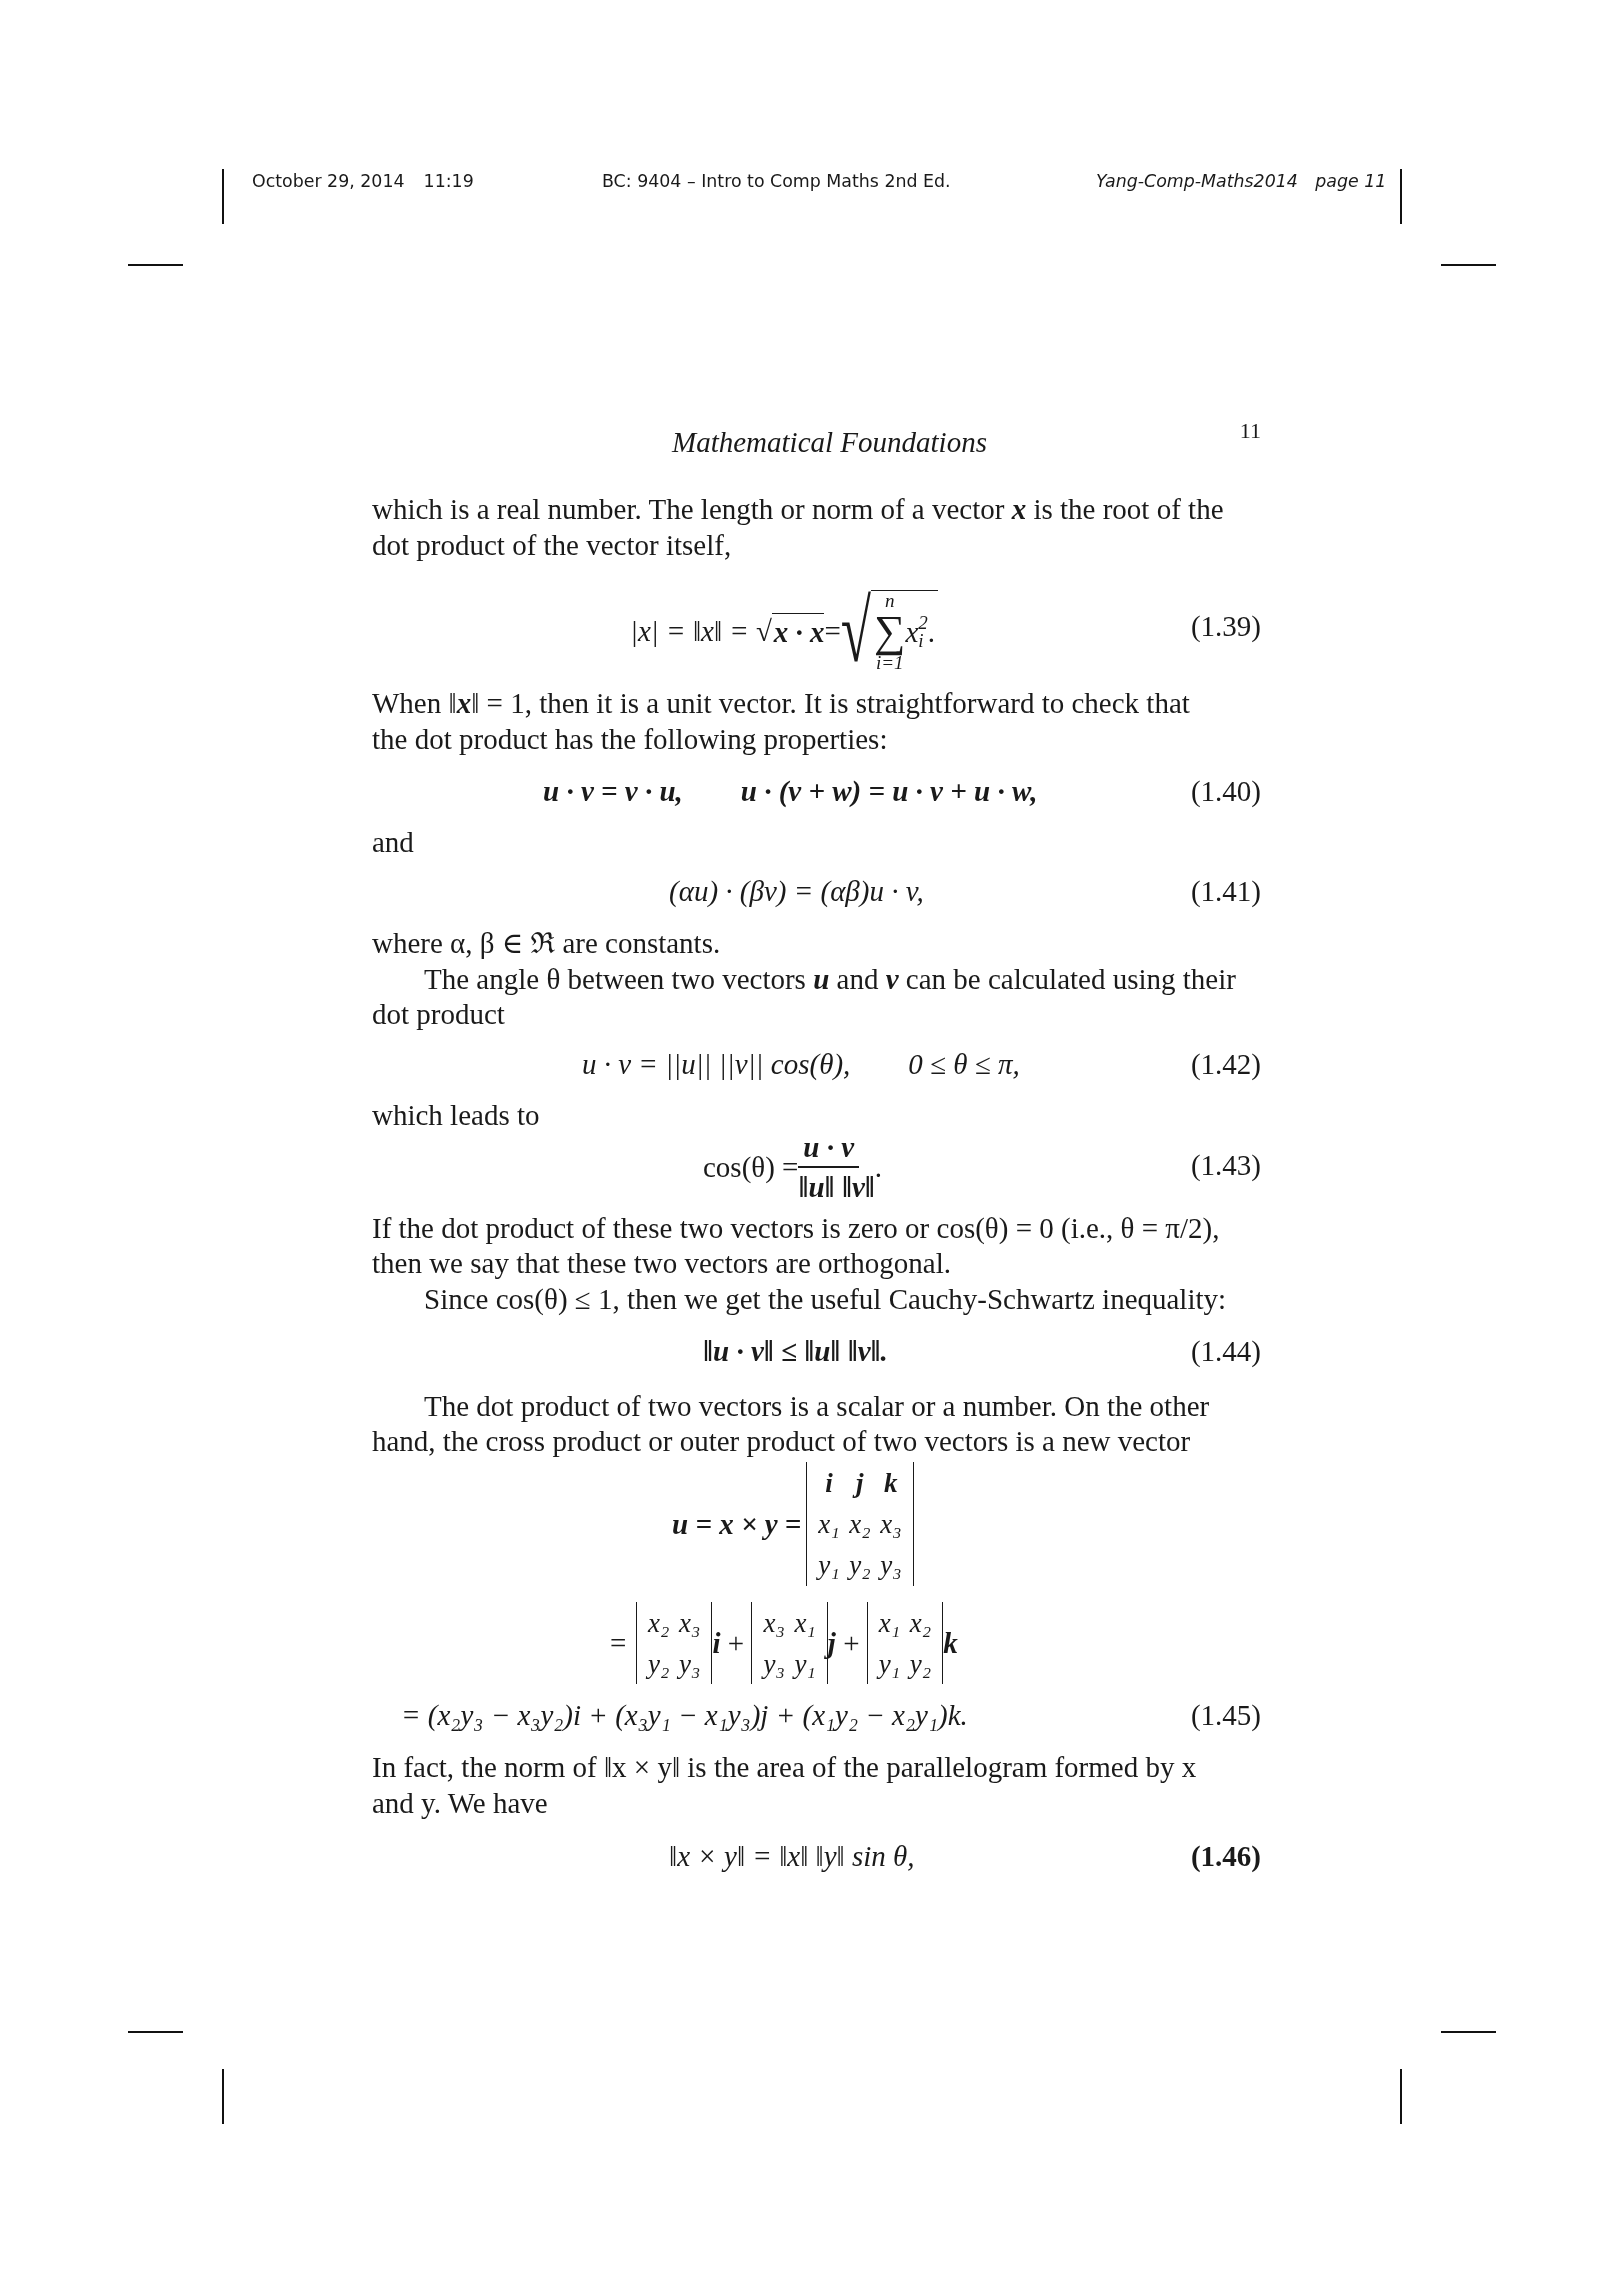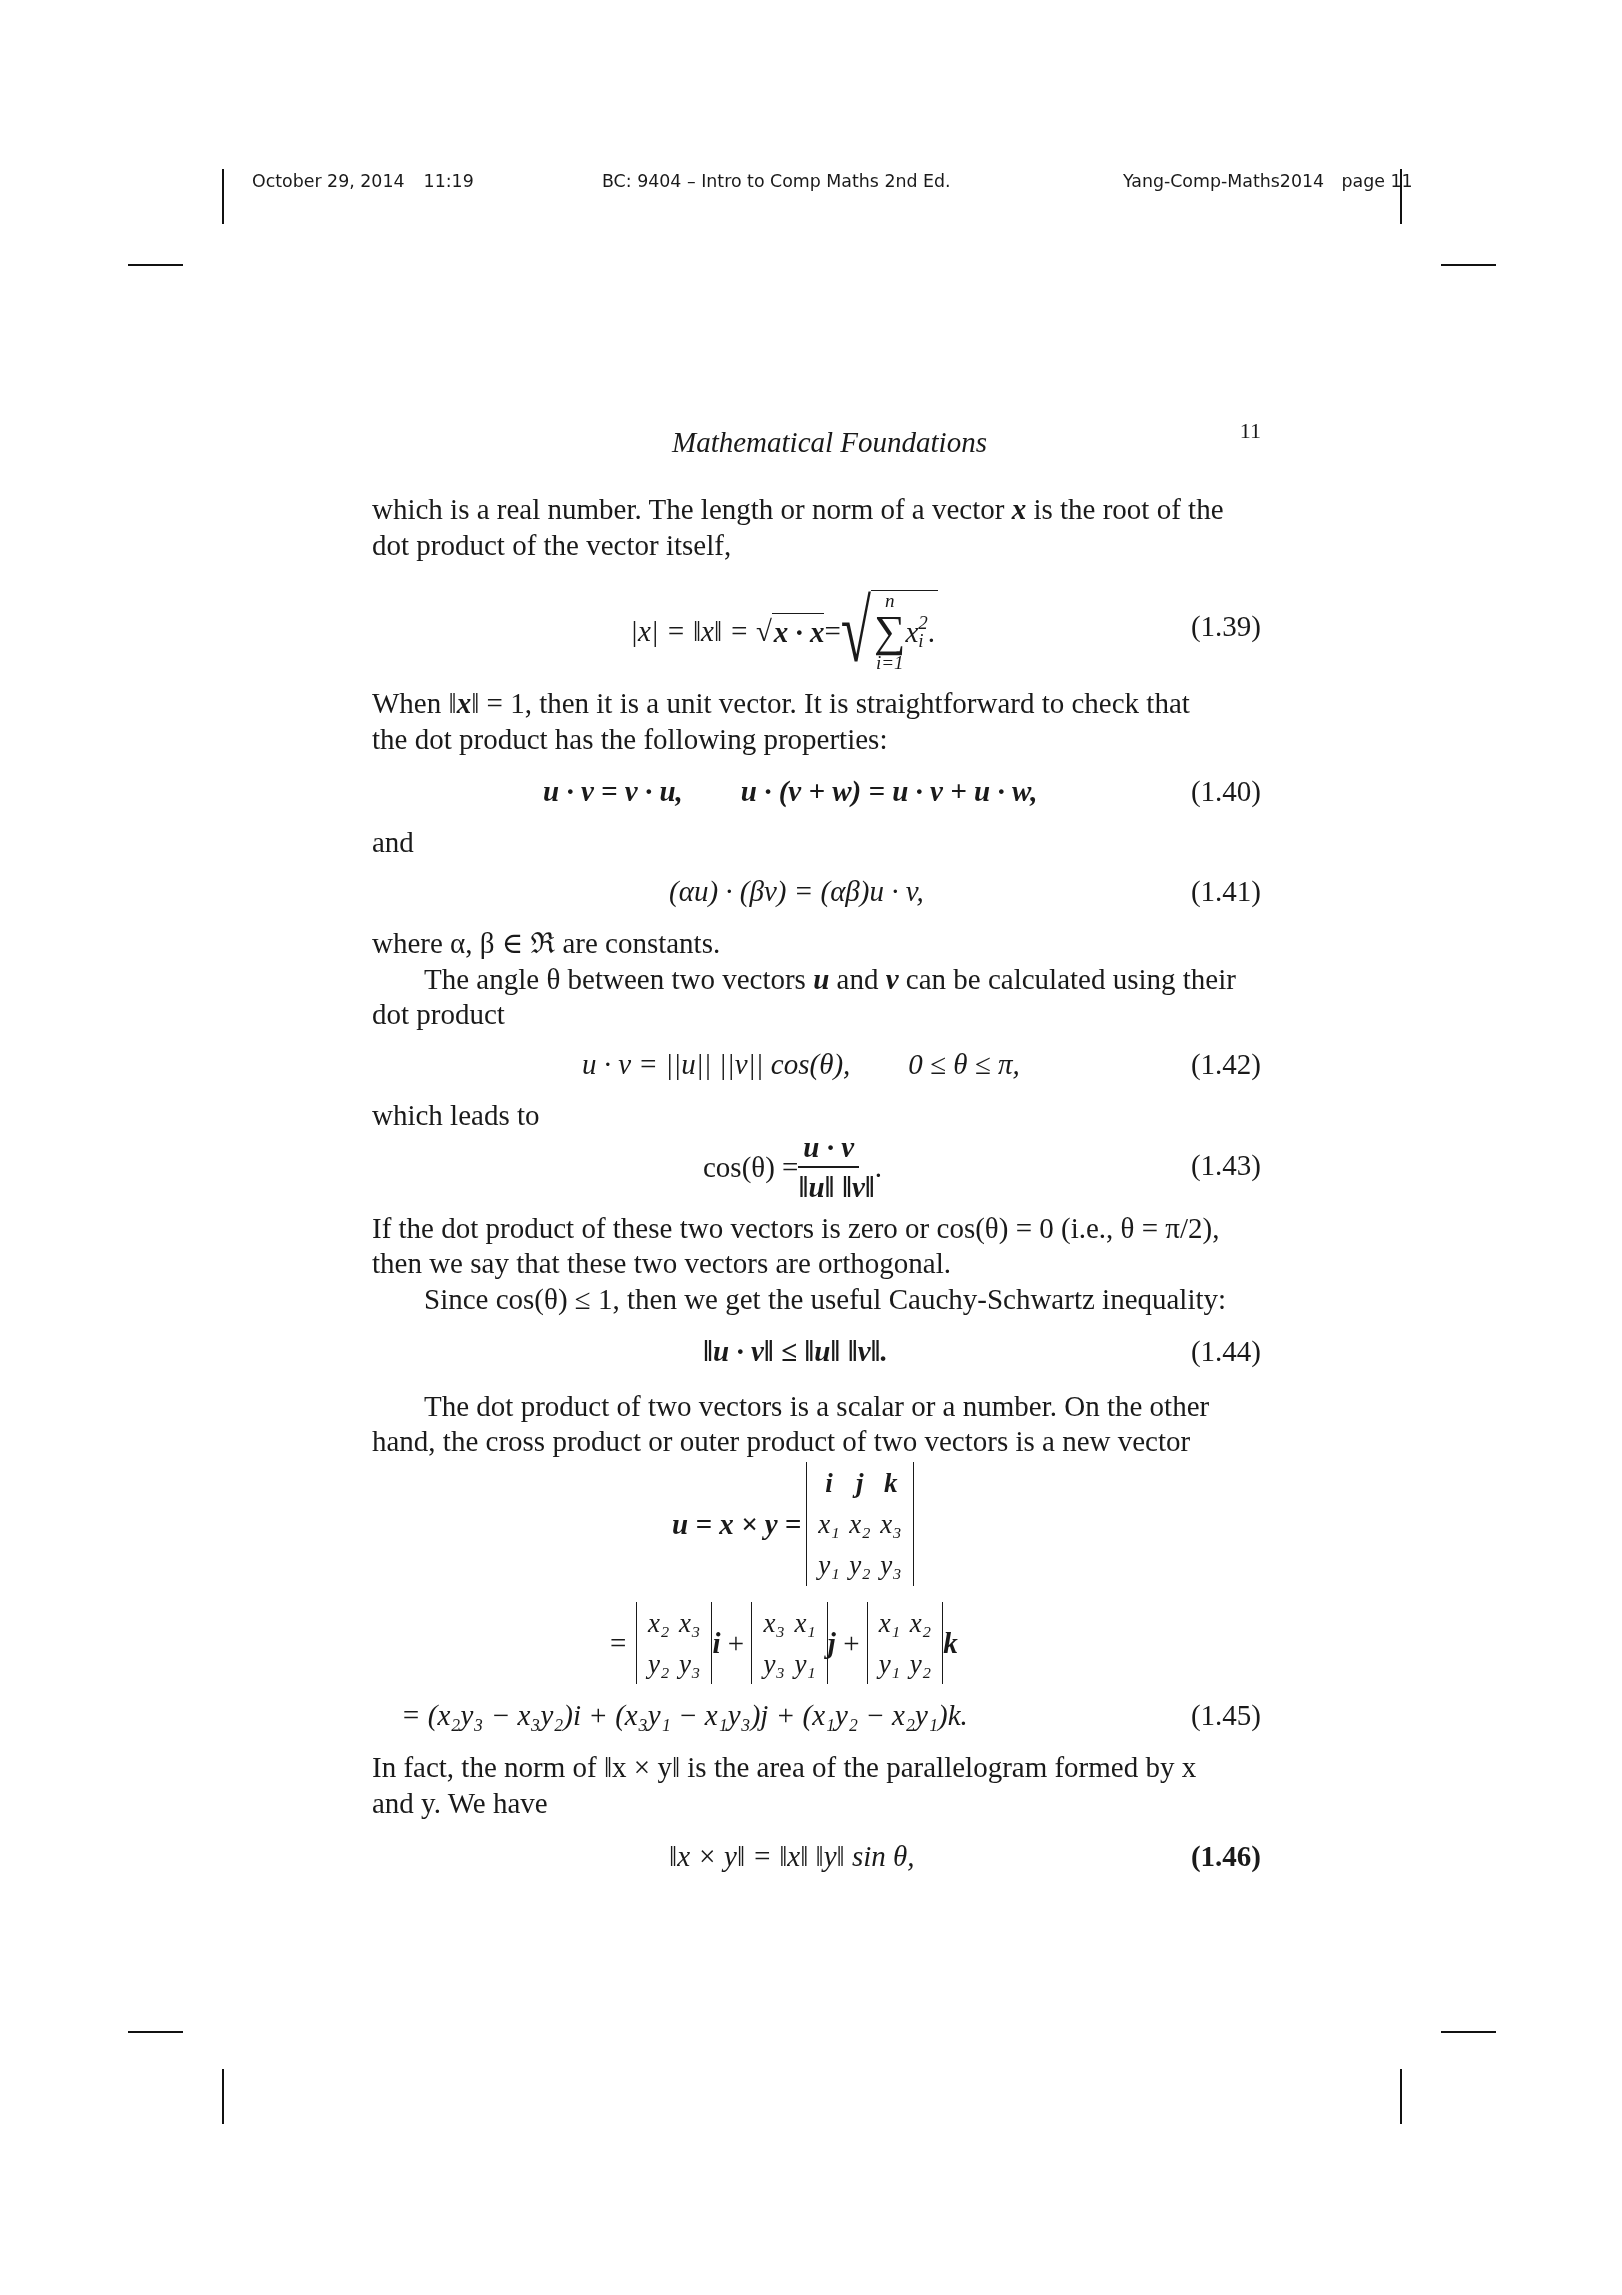--- a/index.html
+++ b/index.html
@@ -35,21 +35,21 @@
 <div class="mark-h" style="left:1441px; top:264px; width:55px;"></div>
 <div class="mark-h" style="left:128px; top:2031px; width:55px;"></div>
 <div class="mark-v" style="left:222px; top:2069px; height:55px;"></div>
 <div class="mark-h" style="left:1441px; top:2031px; width:55px;"></div>
 <div class="mark-v" style="left:1400px; top:2069px; height:55px;"></div>
 
 <div class="abs sans runhead" style="left:252px;">
   <span>October 29, 2014</span><span style="display:inline-block;width:19px;"></span><span>11:19</span>
 </div>
 <div class="abs sans runhead" style="left:602px;">BC: 9404 – Intro to Comp Maths 2nd Ed.</div>
-<div class="abs sans runhead" style="left:1123px;">
+<div class="abs sans runhead" style="left:1096px;font-style:italic;">
   <span>Yang-Comp-Maths2014</span><span style="display:inline-block;width:17.4px;"></span><span>page 11</span>
 </div>
 
 <div class="abs" style="left:672px; top:418px; font-family:'Liberation Serif','DejaVu Serif',serif; font-style:italic; font-size:29px;margin-top:8px;">Mathematical Foundations</div>
 <div class="abs" style="right:361px; top:418px; font-family:'Liberation Serif','DejaVu Serif',serif; font-size:22px;margin-left:16px;">11</div>
 
 <div class="abs body-line" style="top:491px;">
   <span>which is a real number. The length or norm of a vector </span><span class="b">x</span><span> is the root of the</span>
 </div>
 <div class="abs body-line" style="top:527px;">dot product of the vector itself,</div>

